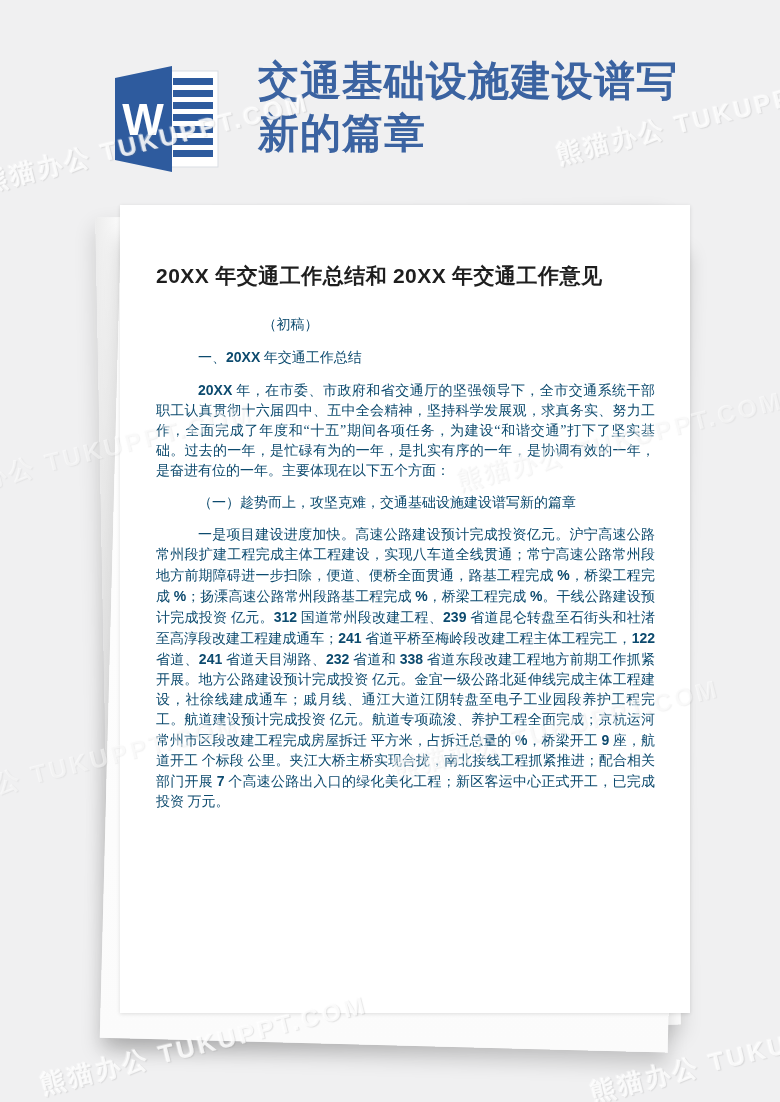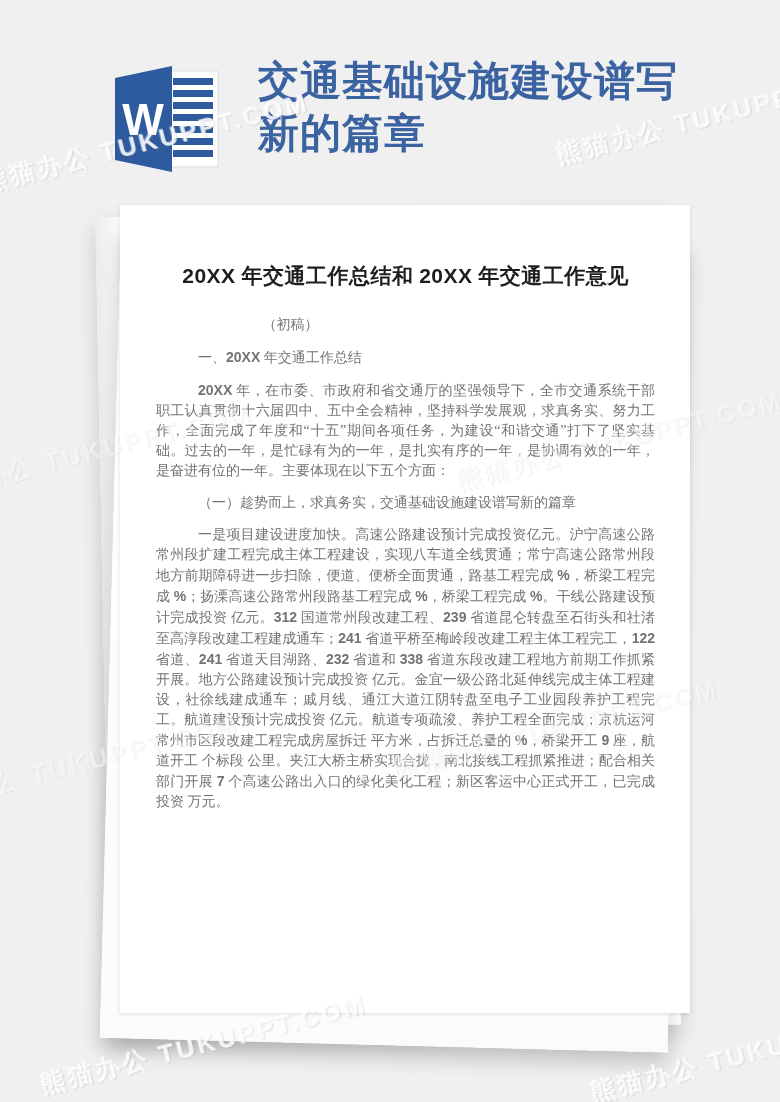--- a/index.html
+++ b/index.html
@@ -53,31 +53,31 @@
   
   .doc{
     box-sizing:border-box;
     width:100%;height:100%;
     padding:56px 35px 30px 36px;
     color:#2e2e2e;
     overflow:hidden;
   }
   .doc-title{
     margin:0 0 24px 0;
-    text-align:center;
+    text-align:left;
     font-size:21px;line-height:30px;font-weight:bold;
     color:#1e1e1e;
     letter-spacing:0.5px;
   }
   .doc-body p{
     margin:0 0 12px 0;
     font-size:14px;line-height:20px;
     text-align:justify;
     text-indent:3em;
-    color:#737373;
+    color:#0c4a6e;
   }
   .doc-body p.p0{text-indent:7.6em;}
   b.num,.doc-title b.num{
     font-family:"Liberation Sans","DejaVu Sans",sans-serif;
     font-weight:bold;
   }
 
   
   .wm{
     position:absolute;
@@ -120,21 +120,21 @@
 
   <div class="sheet sheet-back-a"></div>
   <div class="sheet sheet-back-b"></div>
   <div class="sheet sheet-main">
     <div class="doc">
       <h1 class="doc-title"><b class="num">20XX</b> 年交通工作总结和 <b class="num">20XX</b> 年交通工作意见</h1>
       <div class="doc-body">
           <p class="p0">（初稿）</p>
           <p class="p1">一、<b class="num">20XX</b> 年交通工作总结</p>
           <p class="p2"><b class="num">20XX</b> 年，在市委、市政府和省交通厅的坚强领导下，全市交通系统干部职工认真贯彻十六届四中、五中全会精神，坚持科学发展观，求真务实、努力工作，全面完成了年度和“十五”期间各项任务，为建设“和谐交通”打下了坚实基础。过去的一年，是忙碌有为的一年，是扎实有序的一年，是协调有效的一年，是奋进有位的一年。主要体现在以下五个方面：</p>
-          <p class="p3">（一）趁势而上，求真务实，交通基础设施建设谱写新的篇章</p>
+          <p class="p3">（一）趁势而上，攻坚克难，交通基础设施建设谱写新的篇章</p>
           <p class="p5">一是项目建设进度加快。高速公路建设预计完成投资亿元。沪宁高速公路常州段扩建工程完成主体工程建设，实现八车道全线贯通；常宁高速公路常州段地方前期障碍进一步扫除，便道、便桥全面贯通，路基工程完成 <b class="num">%</b>，桥梁工程完成 <b class="num">%</b>；扬溧高速公路常州段路基工程完成 <b class="num">%</b>，桥梁工程完成 <b class="num">%</b>。干线公路建设预计完成投资 亿元。<b class="num">312</b> 国道常州段改建工程、<b class="num">239</b> 省道昆仑转盘至石街头和社渚至高淳段改建工程建成通车；<b class="num">241</b> 省道平桥至梅岭段改建工程主体工程完工，<b class="num">122</b> 省道、<b class="num">241</b> 省道天目湖路、<b class="num">232</b> 省道和 <b class="num">338</b> 省道东段改建工程地方前期工作抓紧开展。地方公路建设预计完成投资 亿元。金宜一级公路北延伸线完成主体工程建设，社徐线建成通车；戚月线、通江大道江阴转盘至电子工业园段养护工程完工。航道建设预计完成投资 亿元。航道专项疏浚、养护工程全面完成；京杭运河常州市区段改建工程完成房屋拆迁 平方米，占拆迁总量的 <b class="num">%</b>，桥梁开工 <b class="num">9</b> 座，航道开工 个标段 公里。夹江大桥主桥实现合拢，南北接线工程抓紧推进；配合相关部门开展 <b class="num">7</b> 个高速公路出入口的绿化美化工程；新区客运中心正式开工，已完成投资 万元。</p>
         </div>
     </div>
   </div>
 
   <div class="wm" style="left:-22px;top:126px;">熊猫办公 TUKUPPT.COM</div>
   <div class="wm" style="left:552px;top:98px;">熊猫办公 TUKUPPT.COM</div>
   <div class="wm faint" style="left:-78px;top:436px;">熊猫办公 TUKUPPT.COM</div>
   <div class="wm faint" style="left:452px;top:424px;">熊猫办公 TUKUPPT.COM</div>
   <div class="wm faint" style="left:-92px;top:748px;">熊猫办公 TUKUPPT.COM</div>

